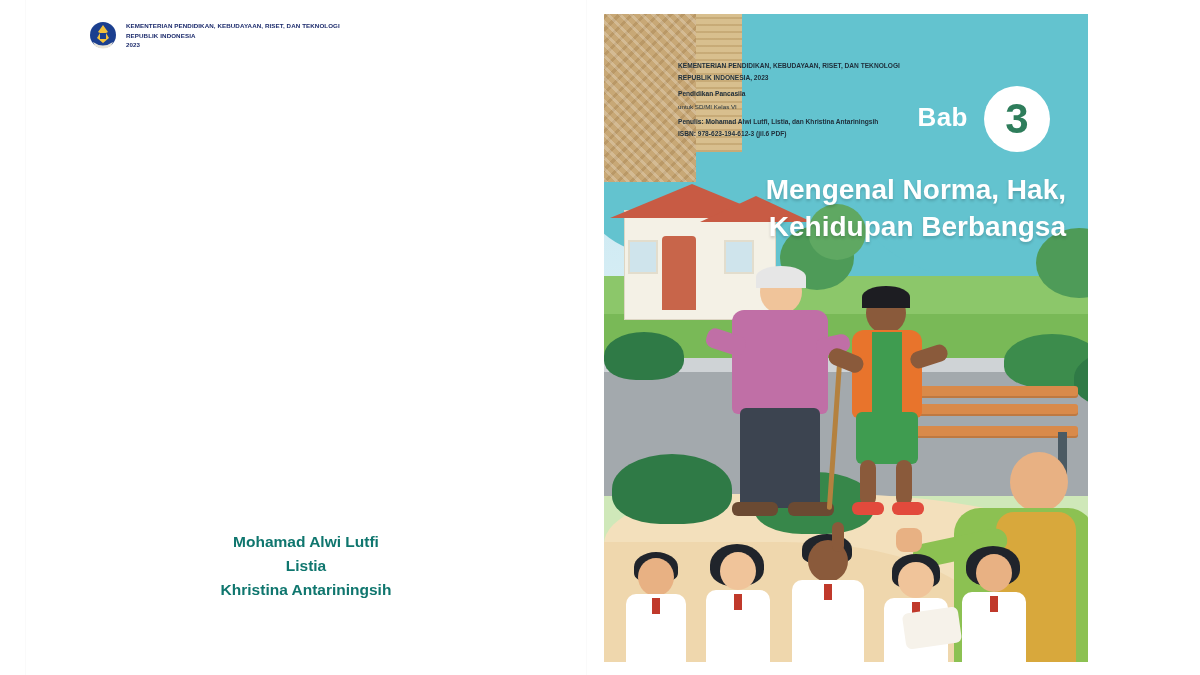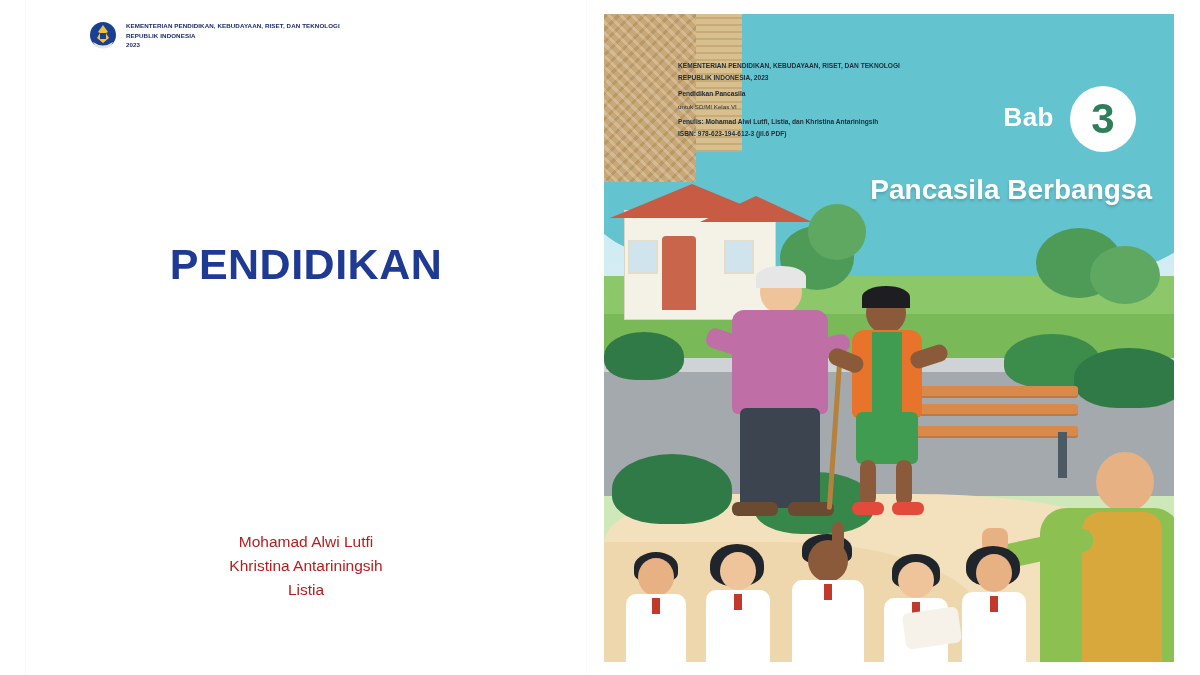--- a/index.html
+++ b/index.html
@@ -67,32 +67,32 @@
     font-size: 43px;
     line-height: 1.22;
     letter-spacing: 0.5px;
   }
   .authors {
     position: absolute;
     left: 0;
     right: 0;
     top: 530px;
     text-align: center;
-    color: #b91c1c;
-    font-weight: 400;
+    color: #0f766e;
+    font-weight: 700;
     font-size: 15.5px;
     line-height: 1.55;
   }
 
   
   .right-page {
     position: absolute;
     left: 604px;
     top: 14px;
-    width: 570px;
+    width: 484px;
     height: 648px;
     overflow: hidden;
     background: #cfe8b9;
   }
   .rp-inner { position:absolute; inset:0; }
 
   
   .sky {
     position: absolute;
     left: 0; top: 0; width: 100%; height: 300px;
@@ -311,27 +311,26 @@
         </svg>
       </div>
       <div class="ministry-text">
         <div>KEMENTERIAN PENDIDIKAN, KEBUDAYAAN, RISET, DAN TEKNOLOGI</div>
         <div>REPUBLIK INDONESIA</div>
         <div class="yr">2023</div>
       </div>
     </div>
 
     <div class="main-title">
-      <div>PENDIDIKAN</div>
     </div>
 
     <div class="authors">
       <div>Mohamad Alwi Lutfi</div>
+      <div>Listia</div>
       <div>Khristina Antariningsih</div>
-      <div>Listia</div>
     </div>
   </div>
 
   <div class="right-page">
     <div class="rp-inner">
 
       <div class="sky"></div>
       <div class="sky-teal"></div>
       <div class="sky-curve"></div>
       <div class="sky-curve2"></div>
@@ -447,19 +446,20 @@
         <div class="sm">untuk SD/MI Kelas VI</div>
         <div style="height:4px"></div>
         <div>Penulis: Mohamad Alwi Lutfi, Listia, dan Khristina Antariningsih</div>
         <div>ISBN: 978-623-194-612-3 (jil.6 PDF)</div>
       </div>
 
       <div class="bab-word">Bab</div>
       <div class="bab-circle">3</div>
 
       <div class="chapter-title">
-        <div>Pancasila Berbangsa</div>
+        <div>Mengenal Norma, Hak,</div>
+        <div>Kehidupan Berbangsa</div>
       </div>
 
     </div>
   </div>
 
 </div>
 
 </body></html>

